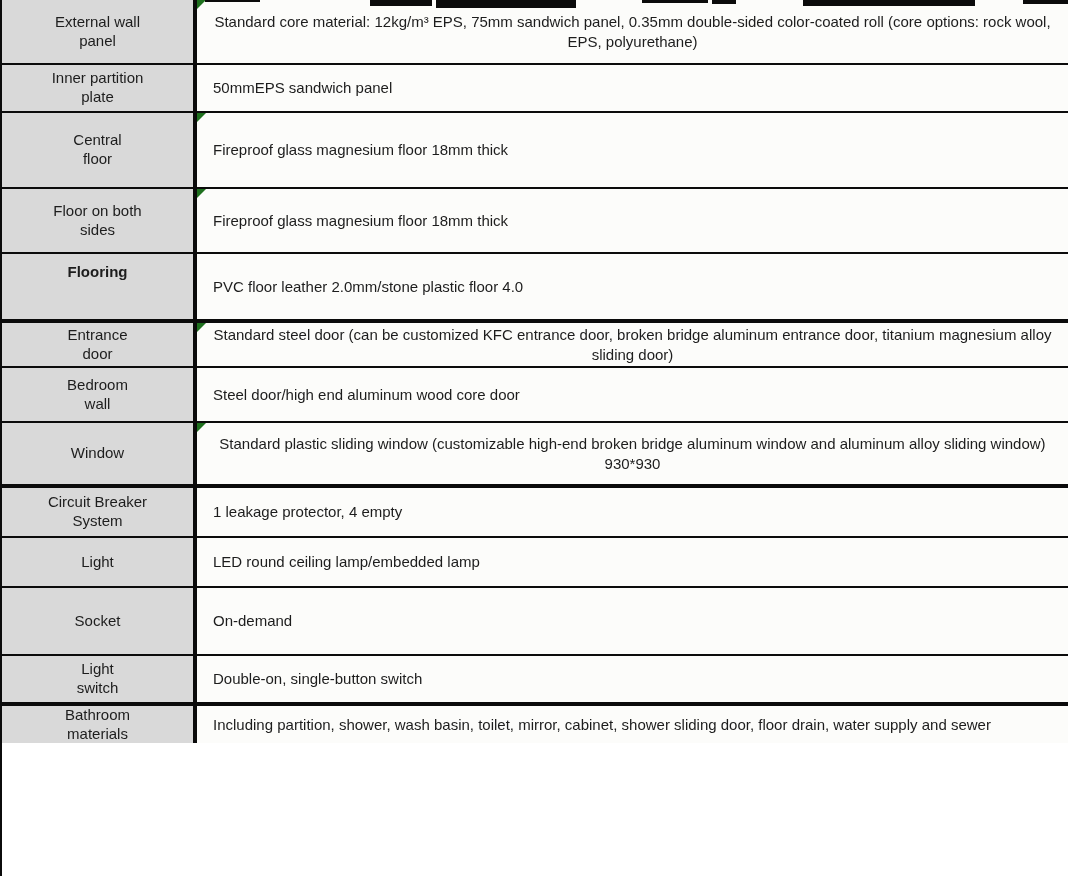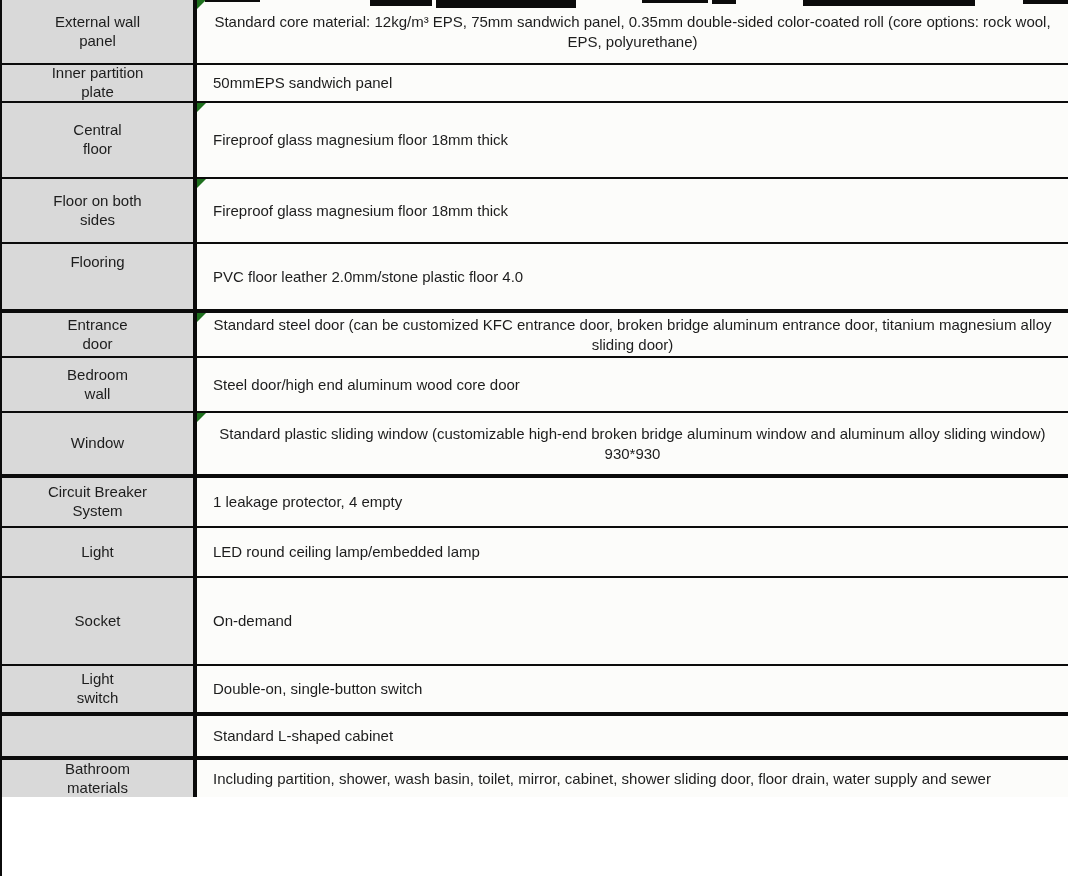--- a/index.html
+++ b/index.html
@@ -22,40 +22,40 @@
   .lcell{
     width:195px;flex:0 0 195px;
     background:#d9d9d9;
     border-right:4px solid #0b0b0b;
     display:flex;align-items:center;justify-content:center;
     text-align:center;
     font-size:15px;line-height:1.25;
     white-space:pre-line;
     box-sizing:border-box;
   }
-  .lcell.label-top{align-items:flex-start;padding-top:9px;}
+  .lcell.label-top{align-items:flex-start;padding-top:9px;font-weight:bold;}
   .vcell{
     position:relative;flex:1;
     background:#fcfcfa;
     display:flex;align-items:center;
     text-align:center;
     font-size:15px;line-height:1.3;
     padding:2px 16px;
     box-sizing:border-box;
   }
   .marker{
     position:absolute;top:0;left:0;
     width:0;height:0;
     border-top:9px solid #1e701e;
     border-right:9px solid transparent;
   }
   
-  .r0{height:63px}.r1{height:38px}.r2{height:76px}.r3{height:65px}
+  .r0{height:63px}.r1{height:48px}.r2{height:76px}.r3{height:65px}
   .r4{height:67px}.r5{height:47px}.r6{height:55px}.r7{height:63px}
-  .r8{height:52px}.r9{height:50px}.r10{height:88px}.r11{height:48px}
+  .r8{height:52px}.r9{height:50px}.r10{height:68px}.r11{height:48px}
   .r12{height:91px}.r13{height:44px}.r14{height:41px}
   
   .artifact{position:absolute;top:0;background:#0b0b0b;}
   .a1{left:205px;width:55px;height:2px}
   .a2{left:370px;width:62px;height:6px}
   .a3{left:436px;width:140px;height:8px}
   .a4{left:642px;width:66px;height:3px}
   .a5{left:712px;width:24px;height:4px}
   .a6{left:803px;width:172px;height:6px}
   .a7{left:1023px;width:45px;height:4px}
@@ -165,27 +165,20 @@
     <div class="row r11">
       <div class="lcell">Light
 switch</div>
       <div class="vcell">
 
         <span>Double-on, single-button switch</span>
       </div>
     </div>
 
 
-    <div class="row thick r13">
-      <div class="lcell"></div>
-      <div class="vcell">
-
-        <span>Standard L-shaped cabinet</span>
-      </div>
-    </div>
 
     <div class="row thick r14">
       <div class="lcell">Bathroom
 materials</div>
       <div class="vcell">
 
         <span>Including partition, shower, wash basin, toilet, mirror, cabinet, shower sliding door, floor drain, water supply and sewer</span>
       </div>
     </div>
 

